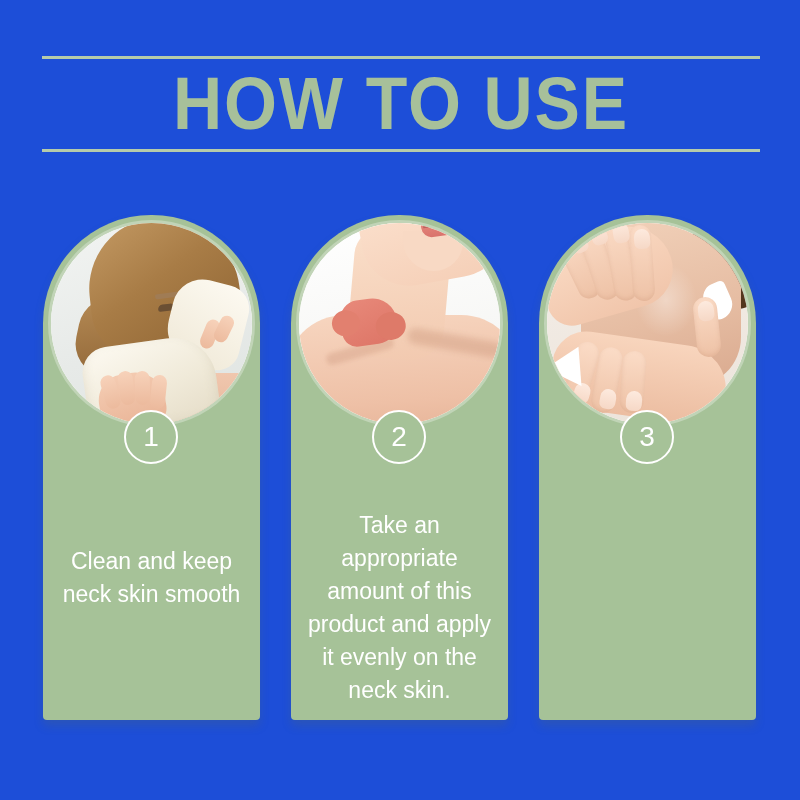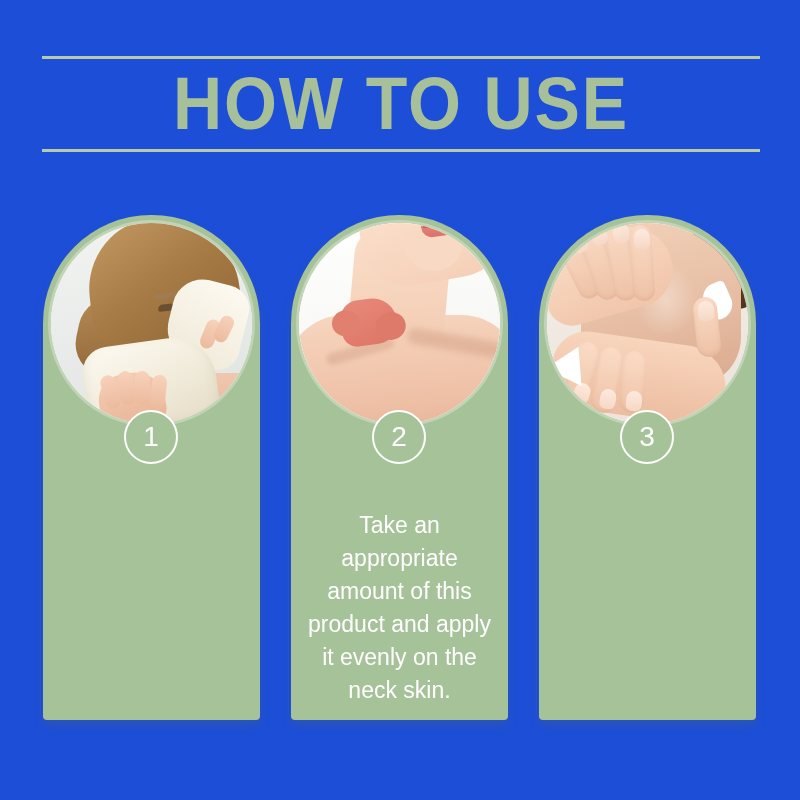--- a/index.html
+++ b/index.html
@@ -527,20 +527,21 @@
           <div class="ph1-hand"></div>
           <div class="ph1-finger ph1-f1"></div>
           <div class="ph1-finger ph1-f2"></div>
           <div class="ph1-finger ph1-f3"></div>
           <div class="ph1-finger ph1-f4"></div>
           <div class="ph1-finger ph1-f5"></div>
           <div class="ph1-finger ph1-f6"></div>
         </div>
       </div>
       <div class="badge">1</div>
+      <div class="caption cap-1">Clean and keep neck skin smooth</div>
     </div>
 
     <div class="card card-2">
       <div class="photo">
         <div class="photo-inner">
           <div class="ph2-bg"></div>
           <div class="ph2-chest"></div>
           <div class="ph2-neck"></div>
           <div class="ph2-jaw"></div>
           <div class="ph2-chin"></div>

